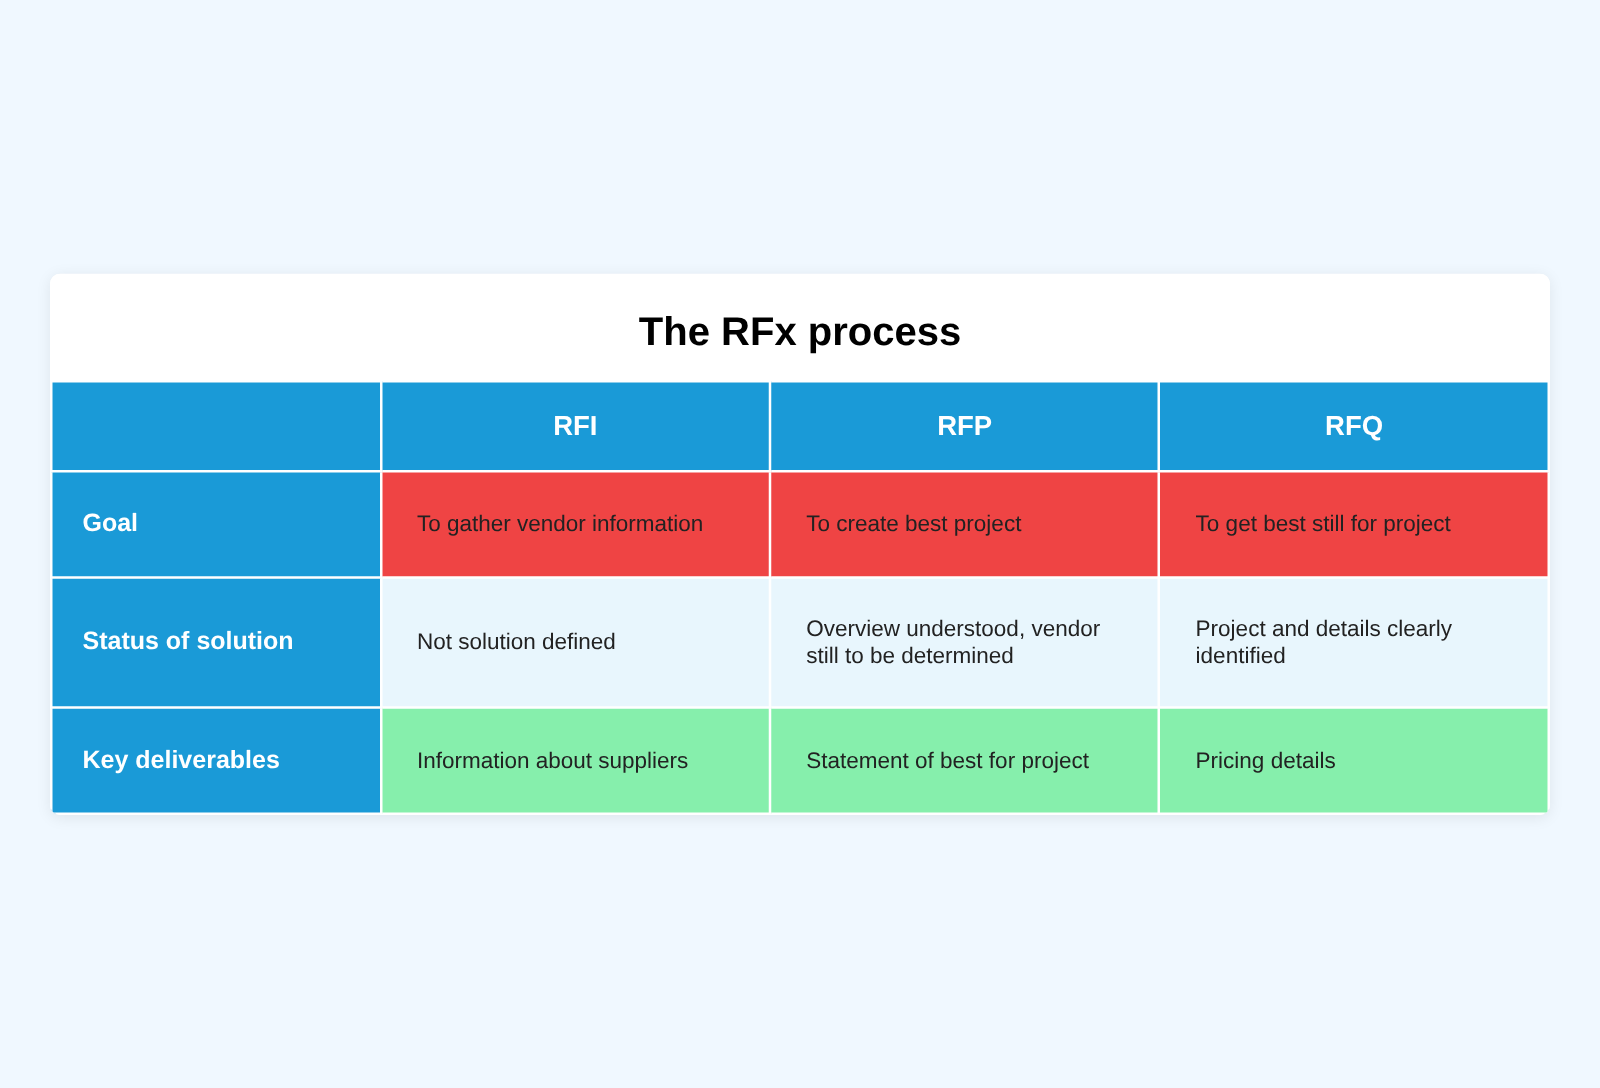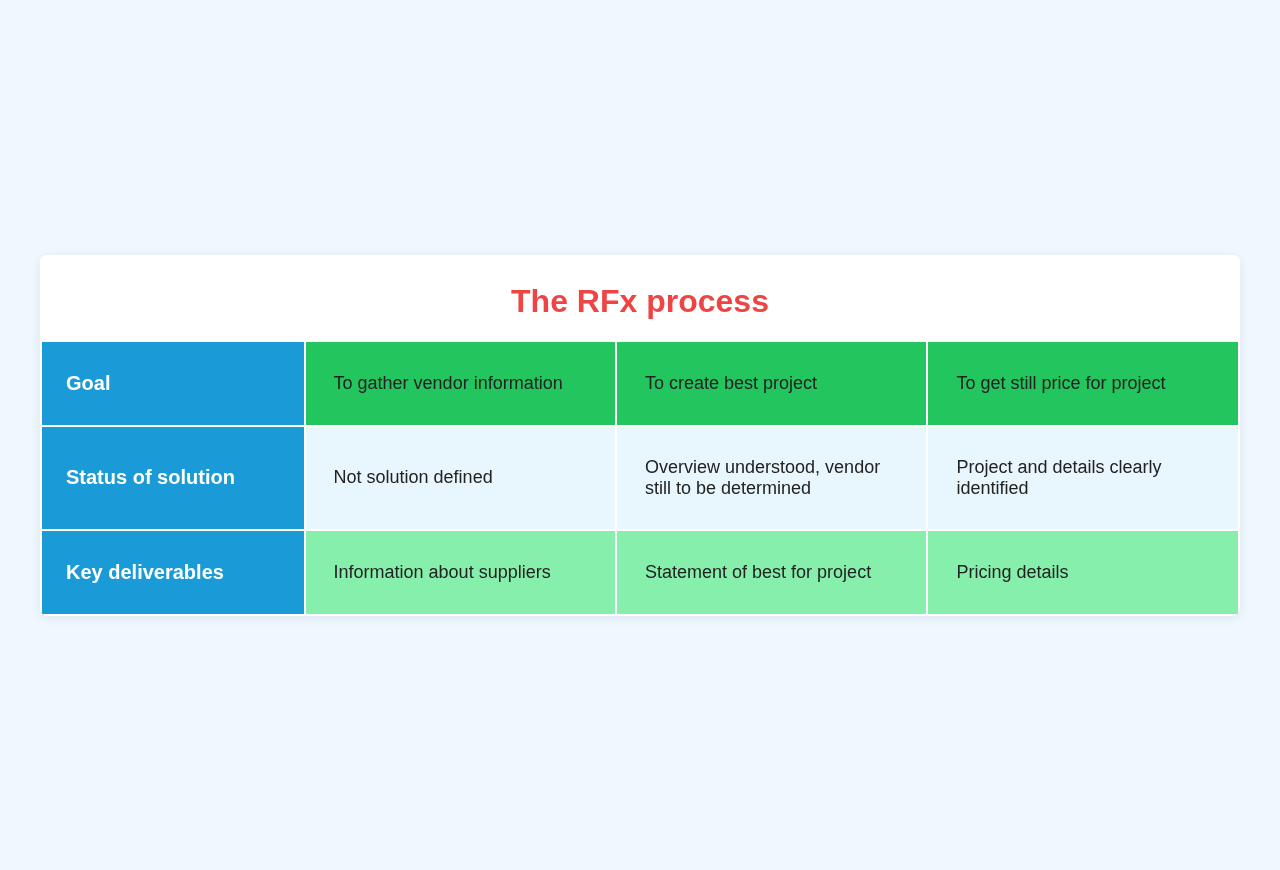--- a/index.html
+++ b/index.html
@@ -26,21 +26,21 @@
       box-shadow: 0 2px 12px rgba(0,0,0,0.08);
     }
 
     .title-row {
       background: white;
       padding: 28px 20px 20px 20px;
       text-align: center;
     }
 
     .title-row h1 {
-      color: #ef4444;
+      color: #000000;
       font-size: 32px;
       font-weight: 700;
     }
 
     table {
       width: 100%;
       border-collapse: collapse;
     }
 
     
@@ -76,21 +76,21 @@
       color: #222;
       font-size: 18px;
       padding: 30px 28px;
       border: 2px solid white;
       vertical-align: middle;
       width: 26%;
     }
 
     
     .row-goal .data-cell {
-      background: #22c55e;
+      background: #ef4444;
     }
 
     .row-status .data-cell {
       background: #e8f6fd;
     }
 
     .row-deliverables .data-cell {
       background: #86efac;
     }
   </style>
@@ -99,26 +99,32 @@
 
 <div class="container">
 
   <div class="title-row">
     <h1>The RFx process</h1>
   </div>
 
   <table>
 
     <tbody>
+        <tr class="header-row">
+      <td></td>
+      <td>RFI</td>
+      <td>RFP</td>
+      <td>RFQ</td>
+    </tr>
 
     <tr class="row-goal">
       <td class="label-cell">Goal</td>
       <td class="data-cell">To gather vendor information</td>
       <td class="data-cell">To create best project</td>
-      <td class="data-cell">To get still price for project</td>
+      <td class="data-cell">To get best still for project</td>
     </tr>
 
     <tr class="row-status">
       <td class="label-cell">Status of solution</td>
       <td class="data-cell">Not solution defined</td>
       <td class="data-cell">Overview understood, vendor still to be determined</td>
       <td class="data-cell">Project and details clearly identified</td>
     </tr>
 
     <tr class="row-deliverables">

